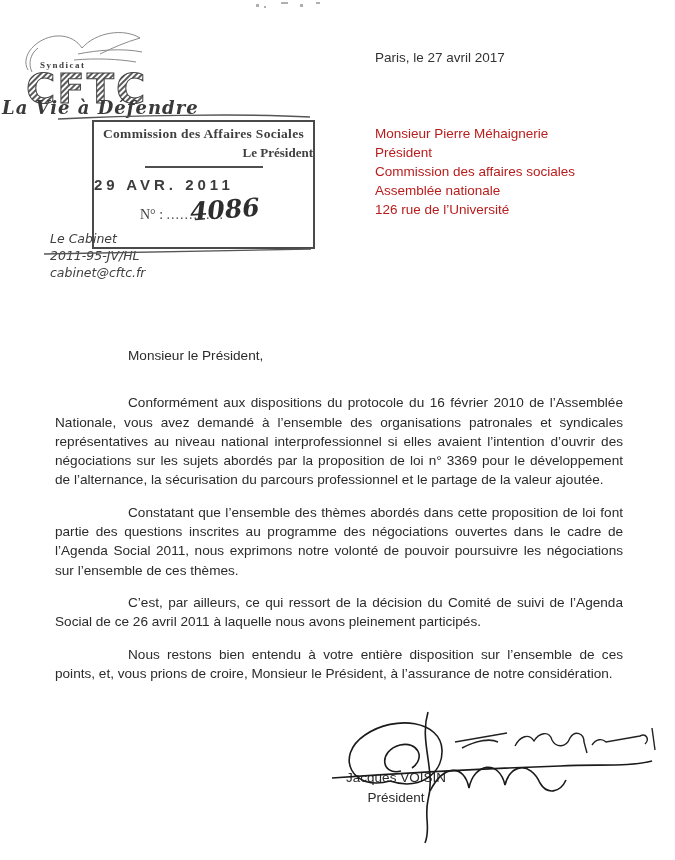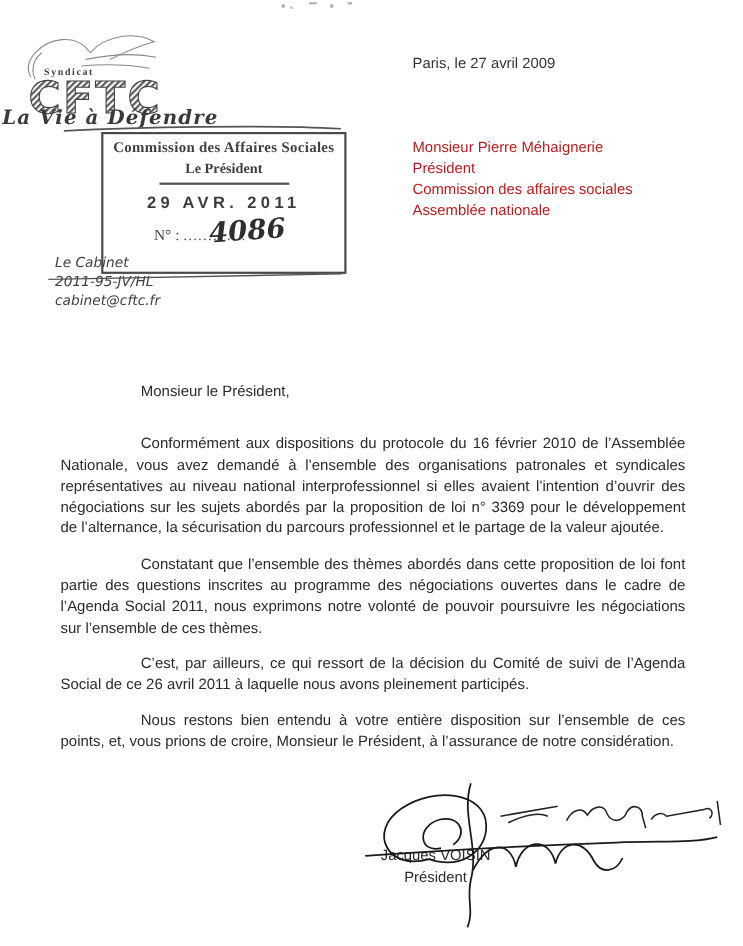--- a/index.html
+++ b/index.html
@@ -16,24 +16,24 @@
   }
   
   .date-line{position:absolute;left:375px;top:50px;font-size:13.5px;color:#333;}
   
   .stamp{
     position:absolute;left:92px;top:120px;width:219px;height:125px;
     border:2px solid #4a4a4a;color:#3f3f3f;background:rgba(255,255,255,0.6);
   }
   .stamp-line1{margin-top:4px;text-align:center;font-family:"Liberation Serif",serif;
     font-weight:bold;font-size:13.5px;letter-spacing:0.3px;}
-  .stamp-line2{margin-top:3px;text-align:center;font-family:"Liberation Serif",serif;
+  .stamp-line2{margin-top:3px;text-align:right;font-family:"Liberation Serif",serif;
     font-weight:bold;font-size:13px;}
   .stamp-rule{width:118px;margin:5px auto 0;border-top:2px solid #4f4f4f;}
-  .stamp-date{margin-top:8px;text-align:center;font-weight:bold;font-size:15px;
+  .stamp-date{margin-top:8px;text-align:left;font-weight:bold;font-size:15px;
     letter-spacing:4px;color:#3c3c3c;}
   .stamp-nr{position:relative;margin-top:14px;padding-left:46px;
     font-family:"Liberation Serif",serif;font-size:14px;color:#444;}
   .stamp-nr .dots{letter-spacing:1px;color:#555;}
   .stamp-nr-value{
     position:absolute;left:96px;top:-12px;
     font-family:"DejaVu Serif",serif;font-style:italic;font-weight:bold;
     font-size:25px;color:#2e2e2e;transform:rotate(-4deg);
   }
   
@@ -82,21 +82,21 @@
       <path d="M74,22 C88,6 116,2 132,12 C118,16 104,22 92,28"></path>
       <path d="M70,28 C90,24 115,22 134,26"></path>
       <path d="M66,34 C88,32 110,33 128,36"></path>
       <path d="M24,46 C20,38 22,28 30,22"></path>
     </g>
     <text x="32" y="42" font-family="Liberation Serif, serif" font-size="9" font-weight="bold" letter-spacing="1.5" fill="#3d3d3d" id="logo-syndicat">Syndicat</text>
     <text x="18" y="77" font-family="DejaVu Sans, sans-serif" font-size="40" font-weight="900" letter-spacing="2" fill="url(#hatch)" stroke="#444444" stroke-width="1" id="logo-acronym">CFTC</text>
   </svg>
   <div class="tagline">La Vie à Défendre</div>
 
-  <div class="date-line">Paris, le 27 avril 2009</div>
+  <div class="date-line">Paris, le 27 avril 2017</div>
 
   <div class="stamp">
     <div class="stamp-line1">Commission des Affaires Sociales</div>
     <div class="stamp-line2">Le Président</div>
     <div class="stamp-rule"></div>
     <div class="stamp-date">29 AVR. 2011</div>
     <div class="stamp-nr">
       <span>N° :</span>
       <span class="dots">........</span>
       <span class="dots">....</span>
@@ -108,20 +108,21 @@
     <div>Le Cabinet</div>
     <div>2011-95-JV/HL</div>
     <div>cabinet@cftc.fr</div>
   </div>
 
   <div class="recipient">
     <div>Monsieur Pierre Méhaignerie</div>
     <div>Président</div>
     <div>Commission des affaires sociales</div>
     <div>Assemblée nationale</div>
+    <div>126 rue de l’Université</div>
   </div>
 
   <div class="body-text">
     <p class="salutation">Monsieur le Président,</p>
     <p>Conformément aux dispositions du protocole du 16 février 2010 de l’Assemblée Nationale, vous avez demandé à l’ensemble des organisations patronales et syndicales représentatives au niveau national interprofessionnel si elles avaient l’intention d’ouvrir des négociations sur les sujets abordés par la proposition de loi n° 3369 pour le développement de l’alternance, la sécurisation du parcours professionnel et le partage de la valeur ajoutée.</p>
     <p>Constatant que l’ensemble des thèmes abordés dans cette proposition de loi font partie des questions inscrites au programme des négociations ouvertes dans le cadre de l’Agenda Social 2011, nous exprimons notre volonté de pouvoir poursuivre les négociations sur l’ensemble de ces thèmes.</p>
     <p>C’est, par ailleurs, ce qui ressort de la décision du Comité de suivi de l’Agenda Social de ce 26 avril 2011 à laquelle nous avons pleinement participés.</p>
     <p>Nous restons bien entendu à votre entière disposition sur l’ensemble de ces points, et, vous prions de croire, Monsieur le Président, à l’assurance de notre considération.</p>
   </div>
 

